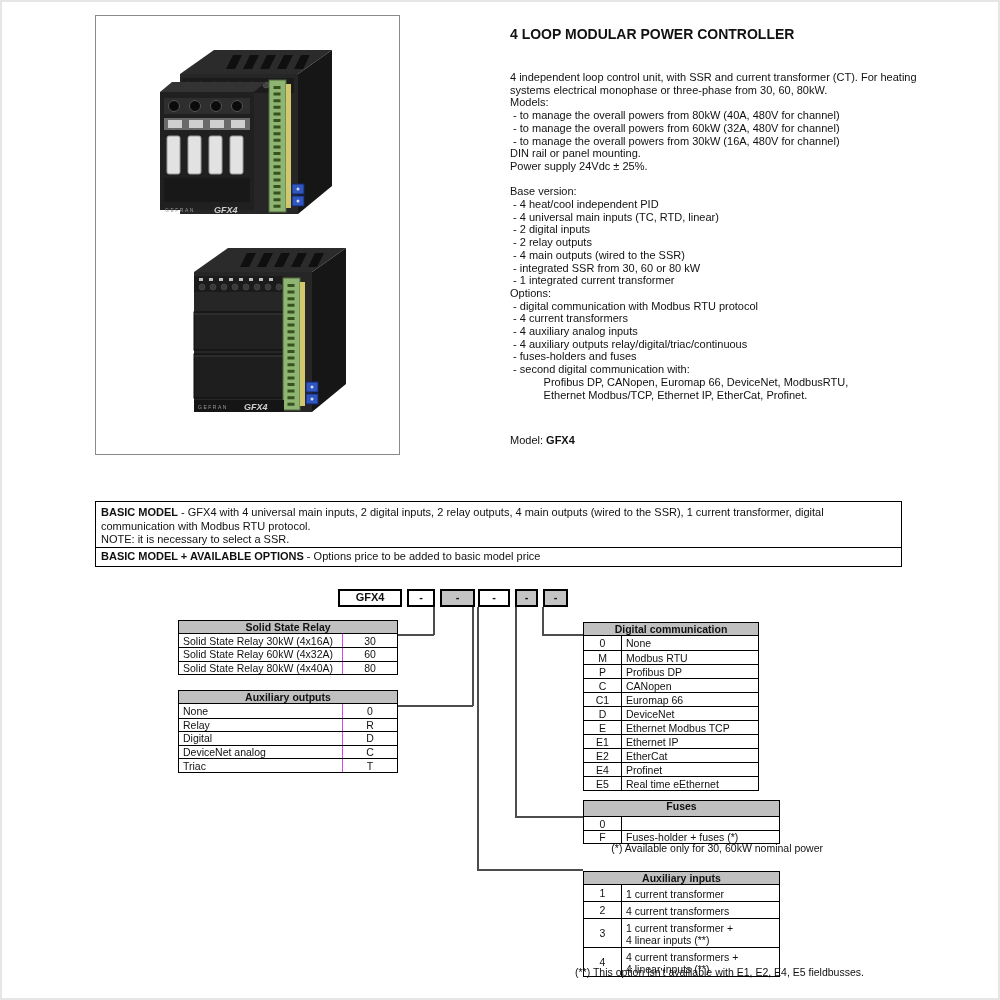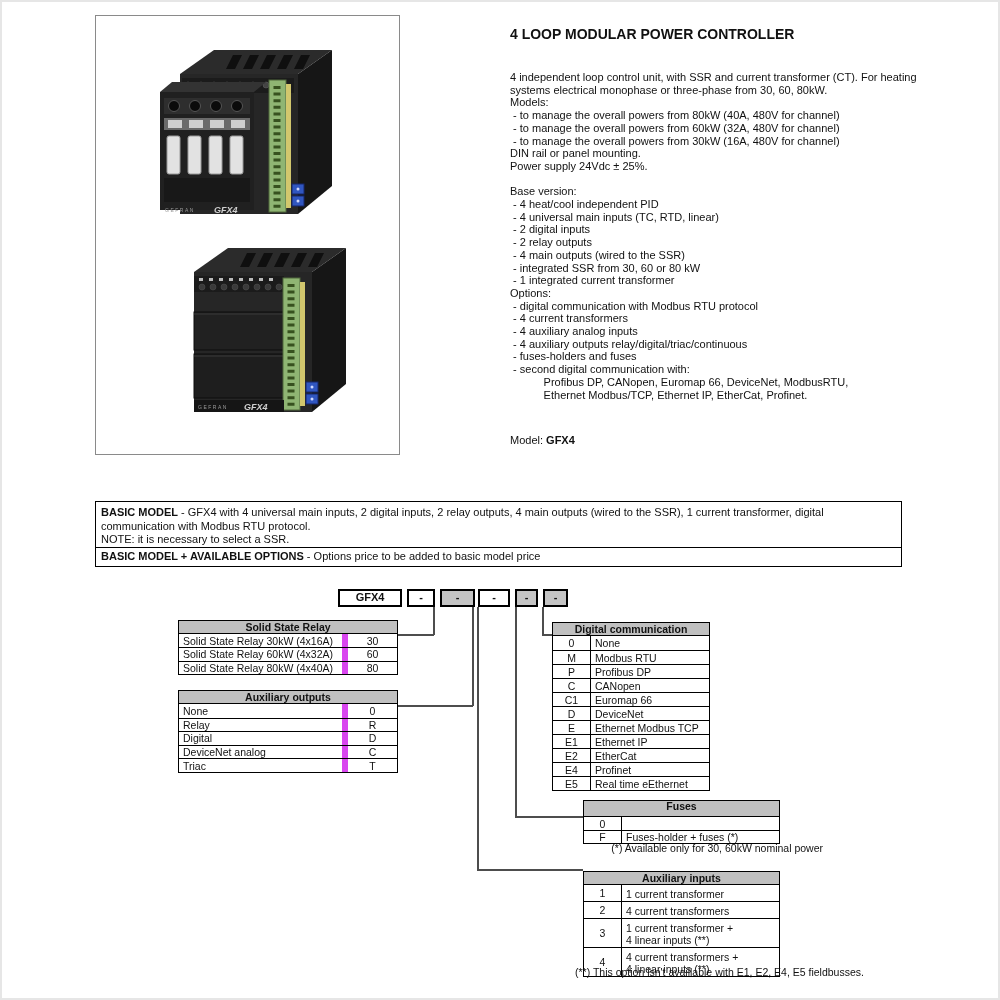--- a/index.html
+++ b/index.html
@@ -40,26 +40,26 @@
   .tbl{position:absolute;border:1px solid #000;box-sizing:border-box;background:#fff;
        font-size:10.5px;color:#111;}
   .th{background:#c0c0c0;border-bottom:1px solid #000;font-weight:bold;text-align:center;
       height:13px;line-height:12px;box-sizing:border-box;font-size:10.5px;}
   .row{display:flex;box-sizing:border-box;}
   .row ~ .row{border-top:1px solid #000;}
   .cl,.cc{display:flex;align-items:center;box-sizing:border-box;line-height:12px;}
   .cl{flex:1;padding-left:4px;white-space:pre-line;}
   .cc{justify-content:center;text-align:center;}
   
-  .code-right .cc{width:55px;border-left:6px solid #d946ef;}
+  .code-right .cc{width:55px;border-left:1px solid #d946ef;}
   
   .code-left .cc{width:38px;border-right:1px solid #000;}
   #tbl-ssr{left:178px;top:620px;width:220px;}   #tbl-ssr .row{height:13.3px;}
   #tbl-auxout{left:178px;top:690px;width:220px;} #tbl-auxout .row{height:13.6px;}
-  #tbl-digi{left:552px;top:622px;width:158px;}  #tbl-digi .row{height:14px;}
+  #tbl-digi{left:583px;top:622px;width:176px;}  #tbl-digi .row{height:14px;}
   #tbl-fuses{left:583px;top:800px;width:197px;} #tbl-fuses .th{height:16px;line-height:11px;} #tbl-fuses .row{height:13px;}
   #tbl-auxin{left:583px;top:871px;width:197px;} #tbl-auxin .row{min-height:13px;} #tbl-auxin .cl{padding-top:3px;padding-bottom:1px;}
 
   .fn{position:absolute;font-size:10.5px;white-space:nowrap;}
   #fn-fuses{left:583px;top:842px;width:240px;text-align:right;}
   #fn-auxin{left:575px;top:966px;}
 
   svg text{font-family:"Liberation Sans",sans-serif;}
 </style>
 </head>

